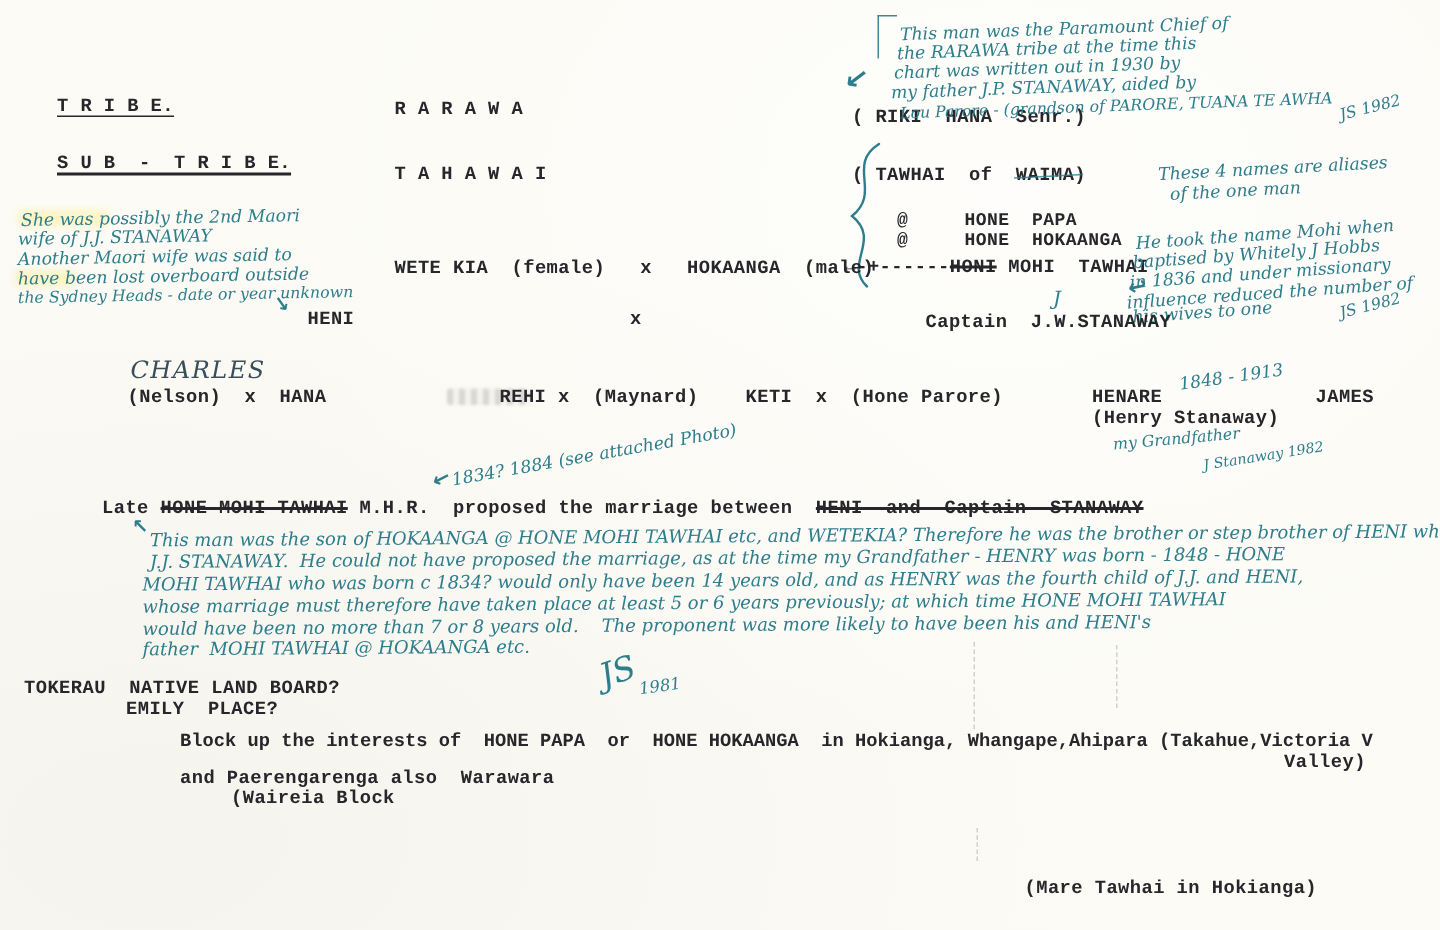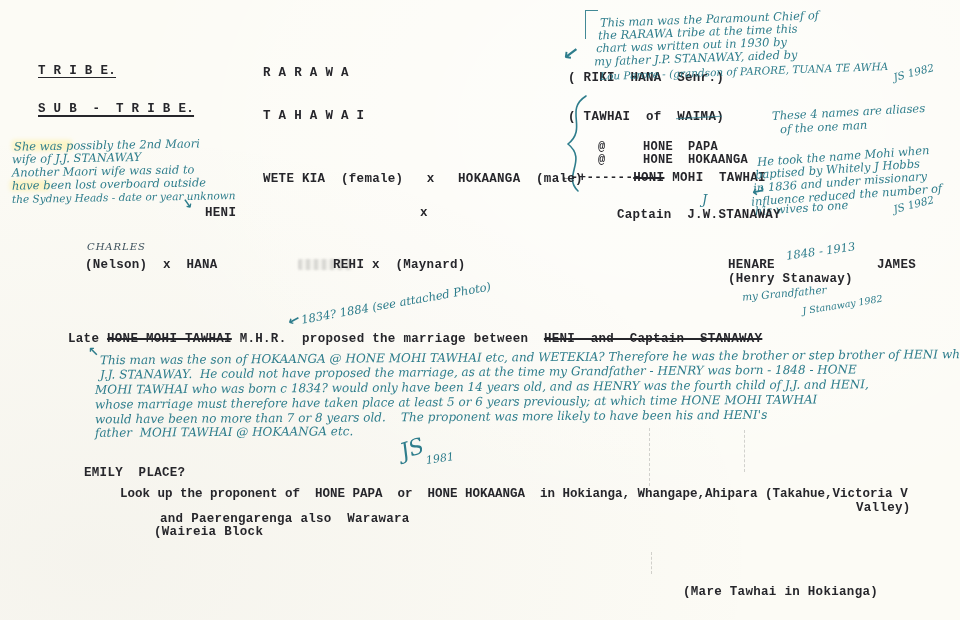--- a/index.html
+++ b/index.html
@@ -76,24 +76,25 @@
   <div class="h" style="left:751px;top:189px;transform:rotate(-4deg);">influence reduced the number of</div>
   <div class="h" style="left:755px;top:202px;transform:rotate(-4deg);">his wives to one</div>
   <div class="h" style="left:893px;top:198px;transform:rotate(-14deg);font-size:10.5px;">JS 1982</div>
 
   <div class="arrow" style="left:182px;top:196px;font-size:13px;transform:rotate(10deg);">↘</div>
   <div class="t" style="left:205px;top:206px;">HENI</div>
   <div class="t" style="left:420px;top:206px;">x</div>
   <div class="t" style="left:617px;top:208px;">Captain  J.W.STANAWAY</div>
   <div class="h big" style="left:702px;top:193px;">J</div>
 
-  <div class="h dark" style="left:87px;top:240px;font-size:10px;letter-spacing:1px;color:#3a4e5a;">CHARLES</div>
+  <div class="h dark" style="left:87px;top:240px;font-size:16px;letter-spacing:1px;color:#3a4e5a;">CHARLES</div>
   <div class="t" style="left:85px;top:258px;">(Nelson)  x  HANA</div>
   <div class="smudge" style="left:298px;top:259px;width:56px;height:11px;"></div>
   <div class="t" style="left:333px;top:258px;">REHI x  (Maynard)</div>
+  <div class="t" style="left:497px;top:258px;">KETI  x  (Hone Parore)</div>
   <div class="t" style="left:728px;top:258px;">HENARE</div>
   <div class="h" style="left:786px;top:245px;transform:rotate(-8deg);">1848 - 1913</div>
   <div class="t" style="left:728px;top:272px;">(Henry Stanaway)</div>
   <div class="h" style="left:742px;top:287px;transform:rotate(-5deg);font-size:10.5px;">my Grandfather</div>
   <div class="h" style="left:802px;top:298px;transform:rotate(-9deg);font-size:9.5px;">J Stanaway 1982</div>
   <div class="t" style="left:877px;top:258px;">JAMES</div>
 
   <div class="h" style="left:300px;top:297px;transform:rotate(-10deg);">1834? 1884 (see attached Photo)</div>
   <div class="arrow" style="left:288px;top:312px;font-size:14px;transform:rotate(18deg);">↙</div>
 
@@ -108,20 +109,21 @@
   <div class="h" style="left:95px;top:426px;font-size:12px;transform:rotate(-0.4deg);">father  MOHI TAWHAI @ HOKAANGA etc.</div>
 
   <div style="position:absolute;left:400px;top:436px;">
     <span class="sig" style="font-size:22px;display:inline-block;transform:rotate(-18deg);">JS</span><span class="sig" style="font-size:11px;display:inline-block;transform:translate(2px,6px) rotate(-8deg);">1981</span>
   </div>
 
   <div class="crease" style="left:649px;top:428px;height:58px;"></div>
   <div class="crease" style="left:744px;top:430px;height:42px;"></div>
   <div class="crease" style="left:651px;top:552px;height:22px;"></div>
 
+  <div class="t" style="left:16px;top:452px;">TOKERAU  NATIVE LAND BOARD?</div>
   <div class="t" style="left:84px;top:466px;">EMILY  PLACE?</div>
-  <div class="t" style="left:120px;top:487px;letter-spacing:0;">Look up the proponent of  HONE PAPA  or  HONE HOKAANGA  in Hokianga, Whangape,Ahipara (Takahue,Victoria V</div>
+  <div class="t" style="left:120px;top:487px;letter-spacing:0;">Block up the interests of  HONE PAPA  or  HONE HOKAANGA  in Hokianga, Whangape,Ahipara (Takahue,Victoria V</div>
   <div class="t" style="left:856px;top:501px;">Valley)</div>
-  <div class="t" style="left:120px;top:512px;margin-left:40px;">and Paerengarenga also  Warawara</div>
+  <div class="t" style="left:120px;top:512px;">and Paerengarenga also  Warawara</div>
   <div class="t" style="left:154px;top:525px;">(Waireia Block</div>
   <div class="t" style="left:683px;top:585px;">(Mare Tawhai in Hokianga)</div>
 
 </div>
 
 </body></html>

